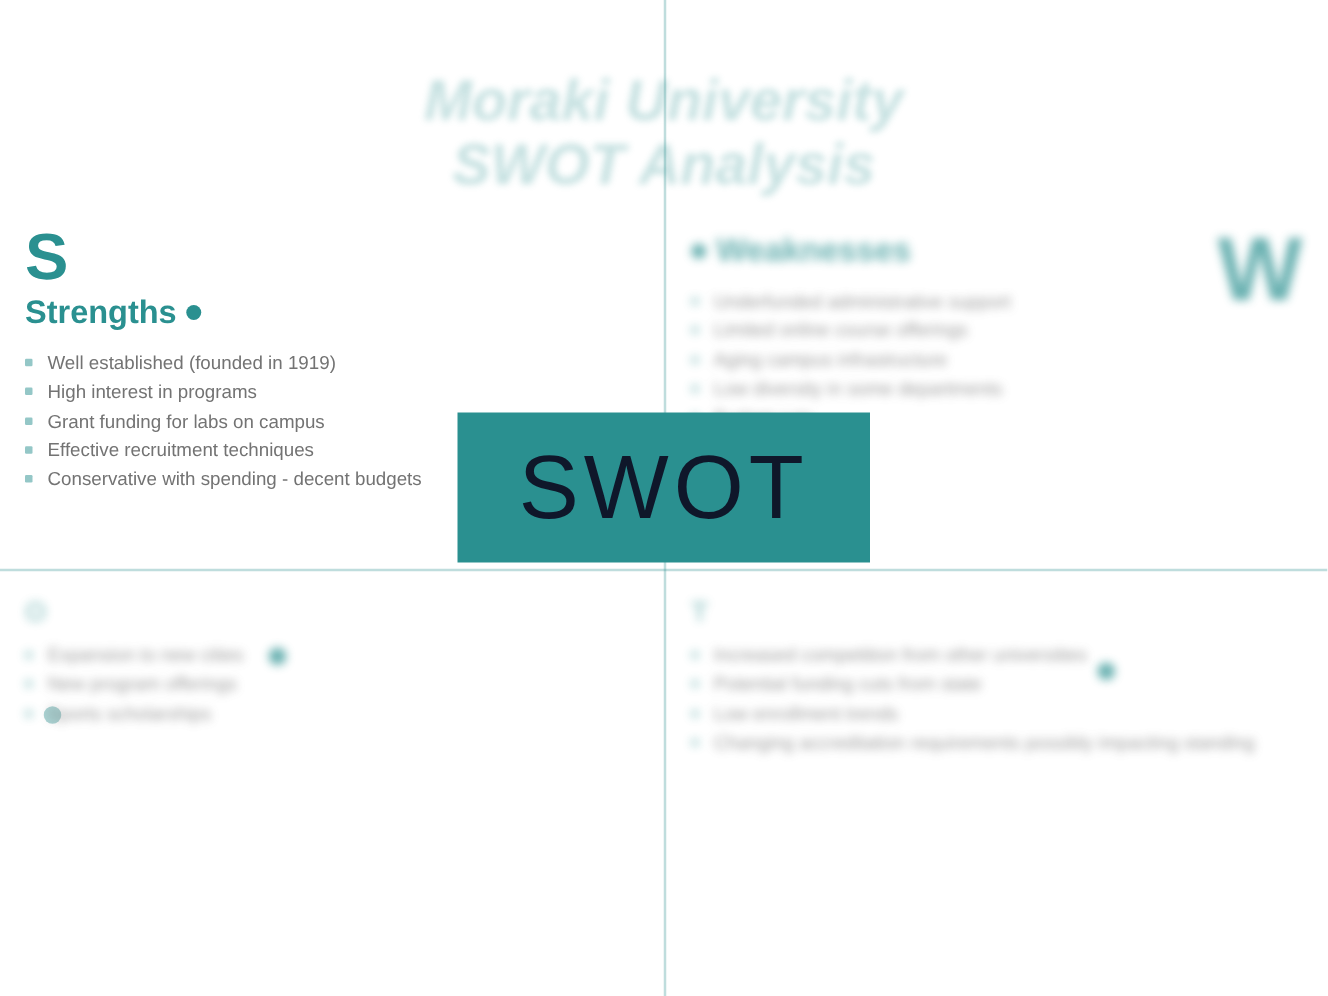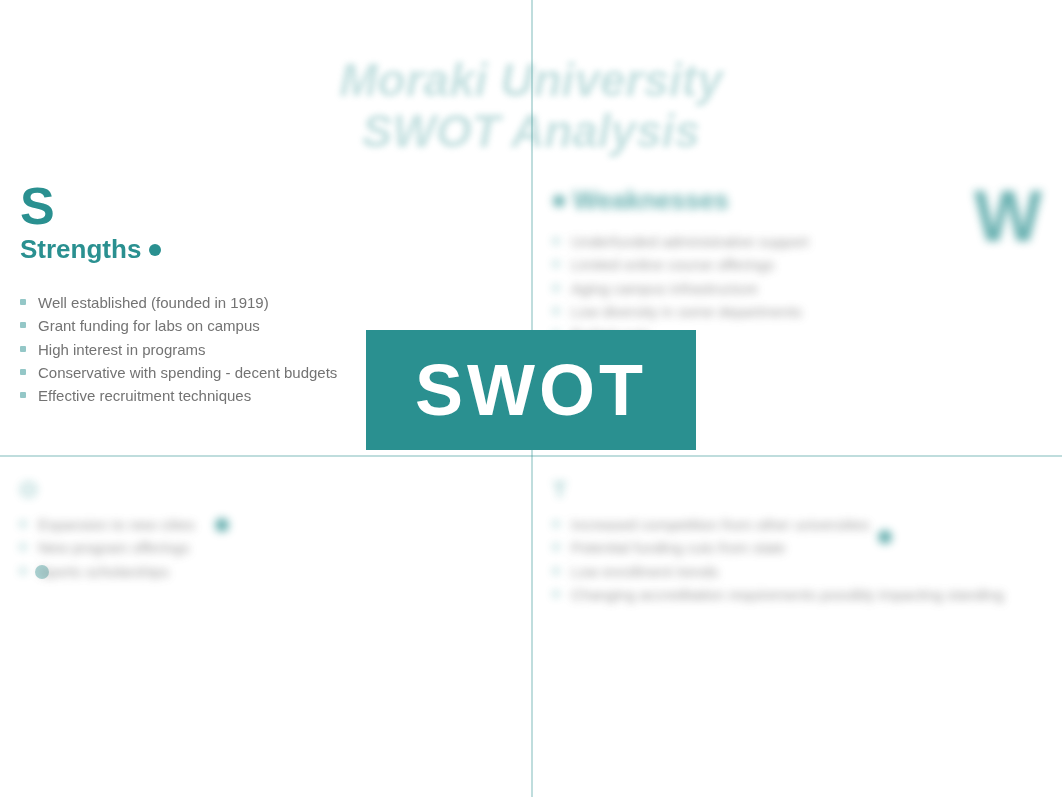--- a/index.html
+++ b/index.html
@@ -41,23 +41,23 @@
       background: #2a9090;
       width: 330px;
       height: 120px;
       display: flex;
       align-items: center;
       justify-content: center;
       z-index: 10;
     }
 
     .center-swot-text {
-      color: #ffffff;
+      color: #0f172a;
       font-size: 72px;
-      font-weight: 700;
+      font-weight: 400;
       letter-spacing: 4px;
     }
 
     
     .divider-h {
       position: absolute;
       left: 0;
       right: 0;
       height: 2px;
       background: #2a9090;
@@ -99,21 +99,21 @@
       margin-bottom: 2px;
     }
 
     .quadrant-title {
       font-size: 26px;
       font-weight: 700;
       color: #2a9090;
       display: flex;
       align-items: center;
       gap: 8px;
-      margin-bottom: 26px;
+      margin-bottom: 14px;
     }
 
     .bullet-dot {
       width: 12px;
       height: 12px;
       background: #2a9090;
       border-radius: 50%;
       display: inline-block;
       flex-shrink: 0;
     }
@@ -223,24 +223,24 @@
 </div>
 
 <div class="quadrant quadrant-s">
   <div class="quadrant-letter">S</div>
   <div class="quadrant-title">
     <span>Strengths</span>
     <span class="bullet-dot"></span>
   </div>
   <ul class="quadrant-list">
     <li>Well established (founded in 1919)</li>
+    <li>High interest in programs</li>
     <li>Grant funding for labs on campus</li>
-    <li>High interest in programs</li>
+    <li>Effective recruitment techniques</li>
     <li>Conservative with spending - decent budgets</li>
-    <li>Effective recruitment techniques</li>
   </ul>
 </div>
 
 <div class="quadrant quadrant-w blurred">
   <div class="quadrant-letter" style="position:absolute; right:20px; top:20px; font-size:72px; font-weight:900; color:#2a9090;">W</div>
   <div class="quadrant-title">
     <span class="bullet-dot"></span>
     <span>Weaknesses</span>
   </div>
   <ul class="quadrant-list">

